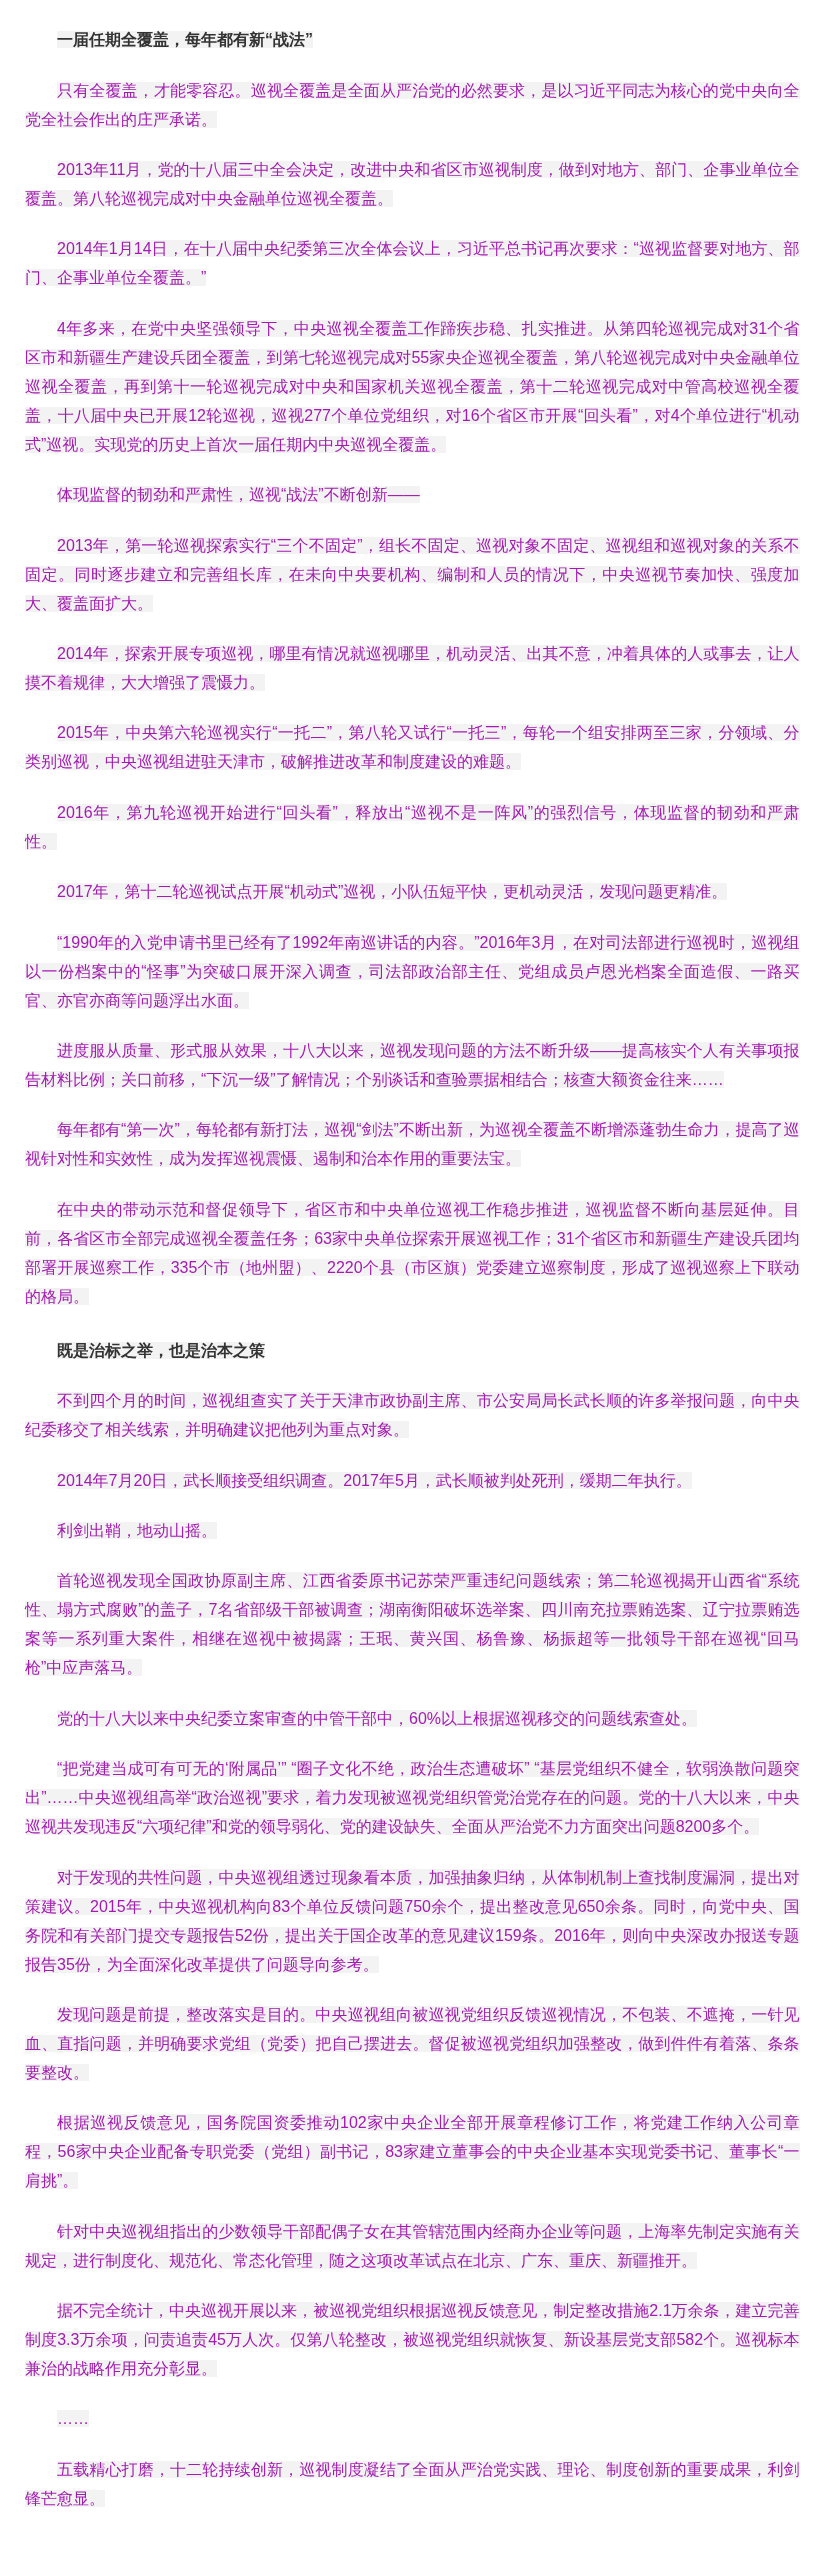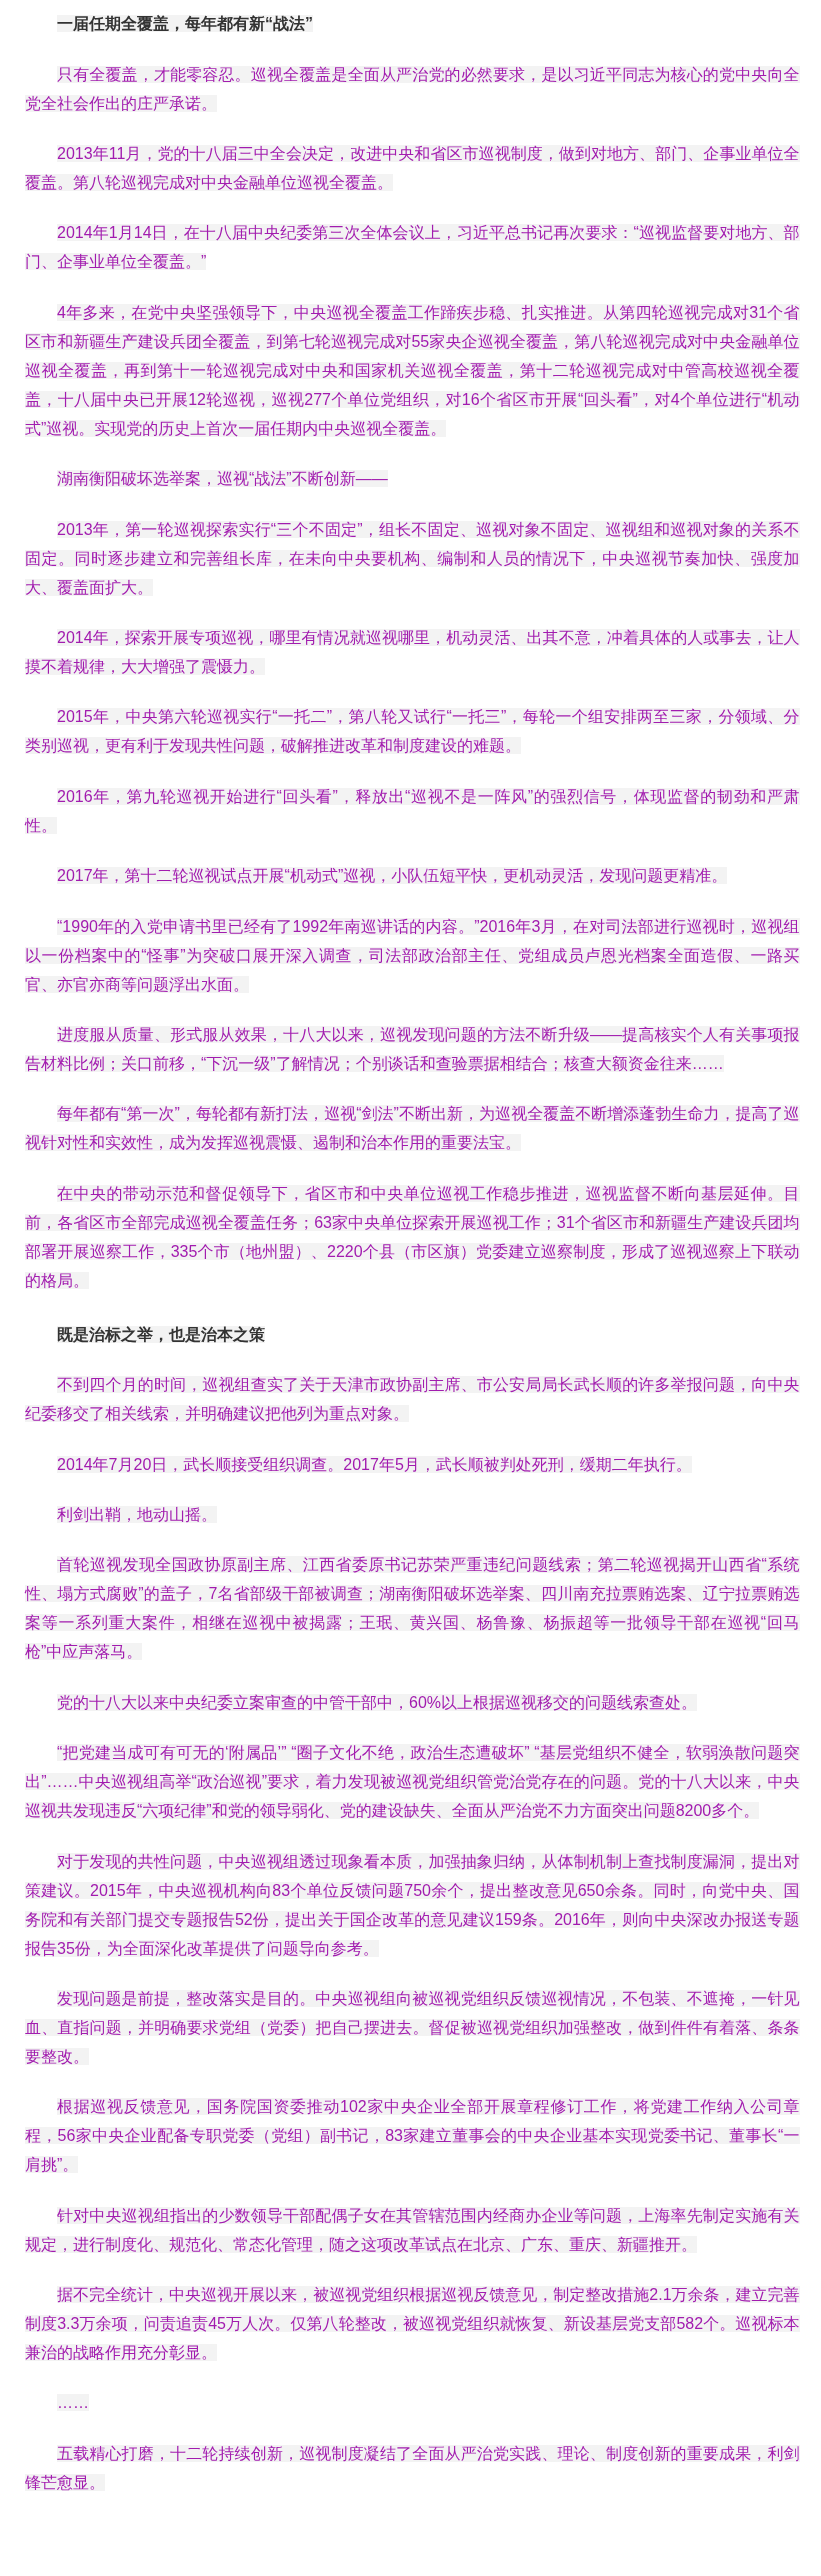--- a/index.html
+++ b/index.html
@@ -22,44 +22,44 @@
     color: #a21caf;
     text-align: justify;
     text-indent: 2em;
   }
   .article-heading {
     font-weight: bold;
     color: #333333;
     margin-top: 25px;
   }
   .article-heading.first {
-    margin-top: 0;
+    margin-top: 16px;
   }
   
   .line-hl {
     background-color: #f3f3f3;
     box-decoration-break: clone;
     -webkit-box-decoration-break: clone;
   }
 </style>
 </head>
 <body>
 
 <div class="page">
 
   <h2 class="article-heading first"><span class="line-hl">一届任期全覆盖，每年都有新“战法”</span></h2>
 
   <p class="article-paragraph"><span class="line-hl">只有全覆盖，才能零容忍。巡视全覆盖是全面从严治党的必然要求，是以习近平同志为核心的党中央向全党全社会作出的庄严承诺。</span></p>
   <p class="article-paragraph"><span class="line-hl">2013年11月，党的十八届三中全会决定，改进中央和省区市巡视制度，做到对地方、部门、企事业单位全覆盖。第八轮巡视完成对中央金融单位巡视全覆盖。</span></p>
   <p class="article-paragraph"><span class="line-hl">2014年1月14日，在十八届中央纪委第三次全体会议上，习近平总书记再次要求：“巡视监督要对地方、部门、企事业单位全覆盖。”</span></p>
   <p class="article-paragraph"><span class="line-hl">4年多来，在党中央坚强领导下，中央巡视全覆盖工作蹄疾步稳、扎实推进。从第四轮巡视完成对31个省区市和新疆生产建设兵团全覆盖，到第七轮巡视完成对55家央企巡视全覆盖，第八轮巡视完成对中央金融单位巡视全覆盖，再到第十一轮巡视完成对中央和国家机关巡视全覆盖，第十二轮巡视完成对中管高校巡视全覆盖，十八届中央已开展12轮巡视，巡视277个单位党组织，对16个省区市开展“回头看”，对4个单位进行“机动式”巡视。实现党的历史上首次一届任期内中央巡视全覆盖。</span></p>
-  <p class="article-paragraph"><span class="line-hl">湖南衡阳破坏选举案，巡视“战法”不断创新——</span></p>
+  <p class="article-paragraph"><span class="line-hl">体现监督的韧劲和严肃性，巡视“战法”不断创新——</span></p>
   <p class="article-paragraph"><span class="line-hl">2013年，第一轮巡视探索实行“三个不固定”，组长不固定、巡视对象不固定、巡视组和巡视对象的关系不固定。同时逐步建立和完善组长库，在未向中央要机构、编制和人员的情况下，中央巡视节奏加快、强度加大、覆盖面扩大。</span></p>
   <p class="article-paragraph"><span class="line-hl">2014年，探索开展专项巡视，哪里有情况就巡视哪里，机动灵活、出其不意，冲着具体的人或事去，让人摸不着规律，大大增强了震慑力。</span></p>
-  <p class="article-paragraph"><span class="line-hl">2015年，中央第六轮巡视实行“一托二”，第八轮又试行“一托三”，每轮一个组安排两至三家，分领域、分类别巡视，更有利于发现共性问题，破解推进改革和制度建设的难题。</span></p>
+  <p class="article-paragraph"><span class="line-hl">2015年，中央第六轮巡视实行“一托二”，第八轮又试行“一托三”，每轮一个组安排两至三家，分领域、分类别巡视，中央巡视组进驻天津市，破解推进改革和制度建设的难题。</span></p>
   <p class="article-paragraph"><span class="line-hl">2016年，第九轮巡视开始进行“回头看”，释放出“巡视不是一阵风”的强烈信号，体现监督的韧劲和严肃性。</span></p>
   <p class="article-paragraph"><span class="line-hl">2017年，第十二轮巡视试点开展“机动式”巡视，小队伍短平快，更机动灵活，发现问题更精准。</span></p>
   <p class="article-paragraph"><span class="line-hl">“1990年的入党申请书里已经有了1992年南巡讲话的内容。”2016年3月，在对司法部进行巡视时，巡视组以一份档案中的“怪事”为突破口展开深入调查，司法部政治部主任、党组成员卢恩光档案全面造假、一路买官、亦官亦商等问题浮出水面。</span></p>
   <p class="article-paragraph"><span class="line-hl">进度服从质量、形式服从效果，十八大以来，巡视发现问题的方法不断升级——提高核实个人有关事项报告材料比例；关口前移，“下沉一级”了解情况；个别谈话和查验票据相结合；核查大额资金往来……</span></p>
   <p class="article-paragraph"><span class="line-hl">每年都有“第一次”，每轮都有新打法，巡视“剑法”不断出新，为巡视全覆盖不断增添蓬勃生命力，提高了巡视针对性和实效性，成为发挥巡视震慑、遏制和治本作用的重要法宝。</span></p>
   <p class="article-paragraph"><span class="line-hl">在中央的带动示范和督促领导下，省区市和中央单位巡视工作稳步推进，巡视监督不断向基层延伸。目前，各省区市全部完成巡视全覆盖任务；63家中央单位探索开展巡视工作；31个省区市和新疆生产建设兵团均部署开展巡察工作，335个市（地州盟）、2220个县（市区旗）党委建立巡察制度，形成了巡视巡察上下联动的格局。</span></p>
 
   <h2 class="article-heading"><span class="line-hl">既是治标之举，也是治本之策</span></h2>
 
   <p class="article-paragraph"><span class="line-hl">不到四个月的时间，巡视组查实了关于天津市政协副主席、市公安局局长武长顺的许多举报问题，向中央纪委移交了相关线索，并明确建议把他列为重点对象。</span></p>

